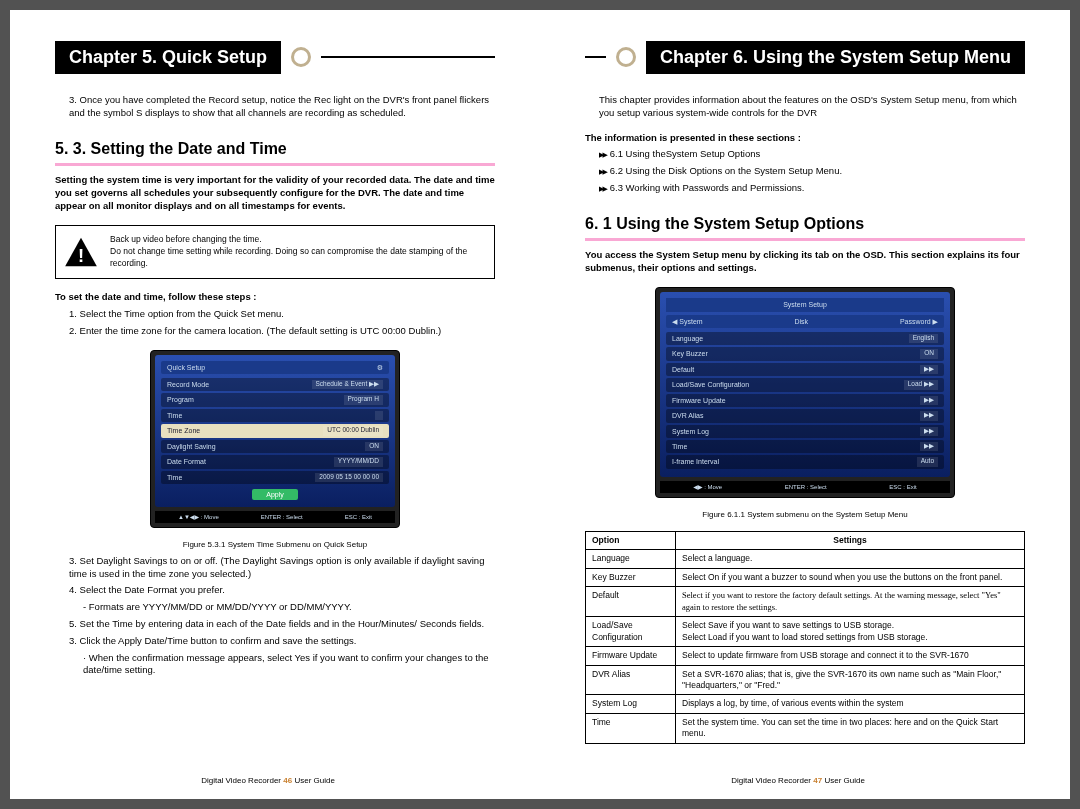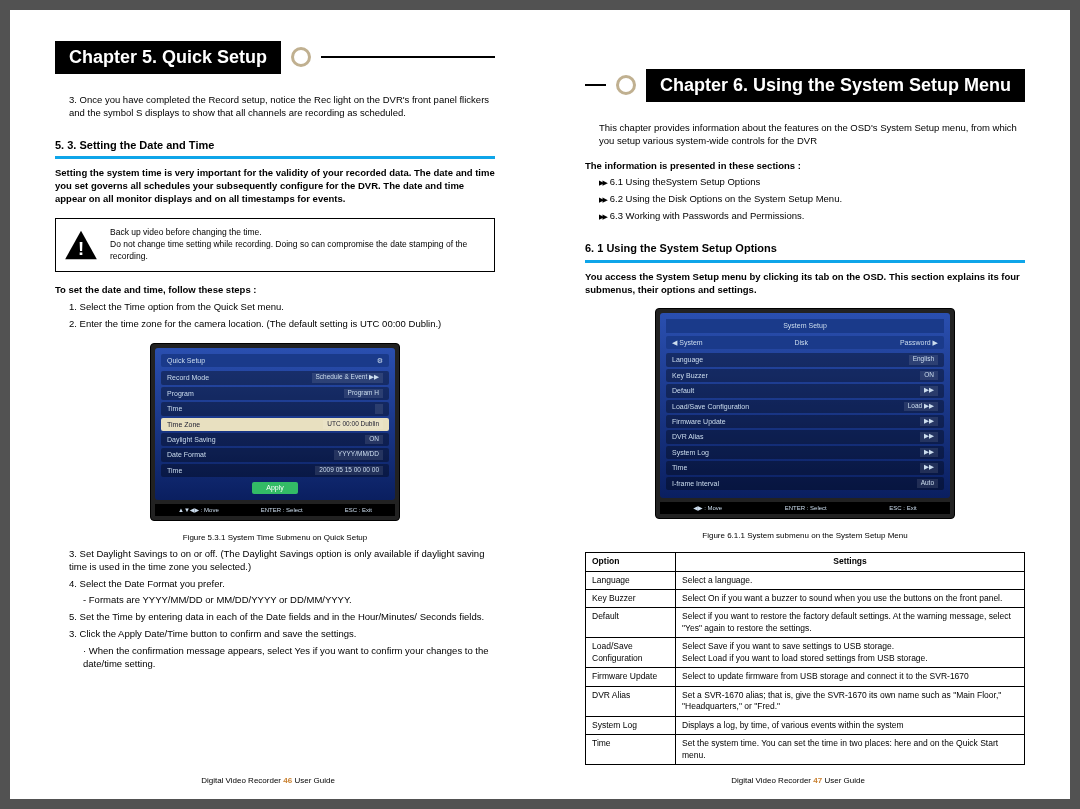--- a/index.html
+++ b/index.html
@@ -3,27 +3,27 @@
 <meta charset="utf-8">
 <style>
   * { box-sizing: border-box; margin: 0; padding: 0; }
   body { background: #525252; font-family: Arial, Helvetica, sans-serif; padding: 10px; }
   .spread { width: 1060px; height: 789px; margin: 0 auto; background: #fff; display: flex; }
   .page { flex: 1; padding: 30px 45px 20px 45px; position: relative; background: #fff; display: flex; flex-direction: column; }
   .page.left { border-top-left-radius: 70px; }
   .page.right { border-top-right-radius: 70px; }
   .header { display: flex; align-items: center; margin-bottom: 20px; height: 34px; }
   .page.left .header { justify-content: flex-start; }
-  .page.right .header { justify-content: flex-end; margin-top: 28px; }
+  .page.right .header { justify-content: flex-end; }
   .header h1 { background: #000000; color: #fff; font-size: 18px; font-weight: bold; padding: 6px 14px; white-space: nowrap; }
   .deco-circle { width: 20px; height: 20px; border: 3px solid #c0b090; border-radius: 50%; margin: 0 10px; flex-shrink: 0; }
   .deco-line { flex: 1; height: 2px; background: #000; }
   .content { flex: 1; font-size: 9.5px; line-height: 1.35; color: #000; overflow: hidden; }
   .content p, .content li { margin-bottom: 4px; }
-  .section-head { font-size: 11px; font-weight: bold; padding: 4px 0; border-bottom: 3px solid #0ea5e9; margin: 14px 0 8px 0; }
+  .section-head { font-size: 16px; font-weight: bold; padding: 4px 0; border-bottom: 3px solid #f9a8d4; margin: 14px 0 8px 0; }
   .bold { font-weight: bold; }
   .indent { padding-left: 14px; }
   .indent2 { padding-left: 28px; }
   .warnbox { border: 1px solid #000; padding: 8px; display: flex; align-items: center; margin: 12px 0; }
   .warn-icon { width: 34px; height: 30px; margin-right: 12px; flex-shrink: 0; }
   .warn-icon svg { width: 100%; height: 100%; }
   .warnbox .warntext p { font-size: 8.5px; margin-bottom: 1px; }
   ul.arrowlist { list-style: none; padding-left: 14px; }
   ul.arrowlist li::before { content: "▶▶ "; font-size: 7px; letter-spacing: -2px; margin-right: 4px; }
   .ui-shot { margin: 12px auto; width: 250px; background: #222; border: 1px solid #000; padding: 4px; border-radius: 4px; }
@@ -227,21 +227,21 @@
             <tr>
               <td style="width: 90px;">Language</td>
               <td style="white-space: pre-line;">Select a language.</td>
             </tr>
             <tr>
               <td style="width: 90px;">Key Buzzer</td>
               <td style="white-space: pre-line;">Select On if you want a buzzer to sound when you use the buttons on the front panel.</td>
             </tr>
             <tr>
               <td style="width: 90px;">Default</td>
-              <td style="white-space: pre-line;">Select if you want to restore the factory default settings. At the warning message, select "Yes" again to restore the settings.</td>
+              <td style="white-space: pre-line; font-family: Liberation Serif, serif;">Select if you want to restore the factory default settings. At the warning message, select "Yes" again to restore the settings.</td>
             </tr>
             <tr>
               <td style="width: 90px;">Load/Save Configuration</td>
               <td style="white-space: pre-line;">Select Save if you want to save settings to USB storage.
 Select Load if you want to load stored settings from USB storage.</td>
             </tr>
             <tr>
               <td style="width: 90px;">Firmware Update</td>
               <td style="white-space: pre-line;">Select to update firmware from USB storage and connect it to the SVR-1670</td>
             </tr>

